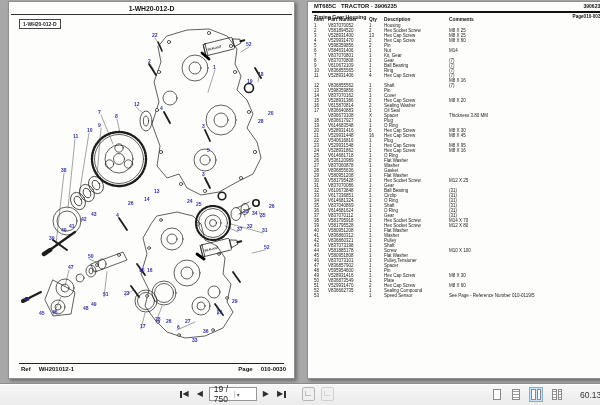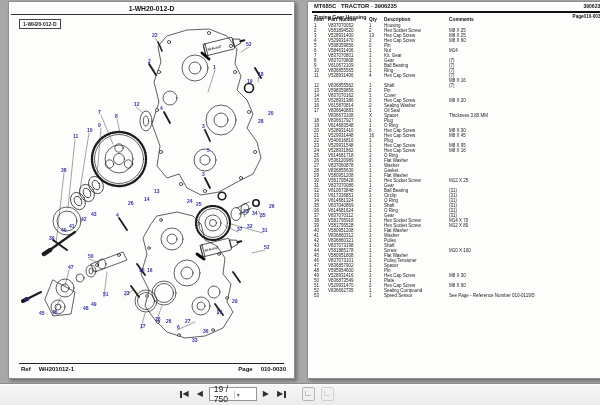--- a/index.html
+++ b/index.html
@@ -722,14 +722,31 @@
       <button class="navbtn">
           <span>▶</span>
         </button>
       <button class="navbtn">
           <span>▶</span>
           <i class="bar"></i>
         </button>
       <span class="hist h1"></span>
       <span class="hist h2"></span>
     </div>
+    <div class="viewmodes">
+      <span class="vm">
+          <i class="pg"></i>
+        </span>
+      <span class="vm">
+          <i class="pg lines"></i>
+        </span>
+      <span class="vm active">
+          <i class="pg half"></i>
+          <i class="pg half"></i>
+        </span>
+      <span class="vm">
+          <i class="pg half lines"></i>
+          <i class="pg half lines"></i>
+        </span>
+      <span class="zoom">60.13</span>
+    </div>
   </div>
 </div>
 
 </body></html>

